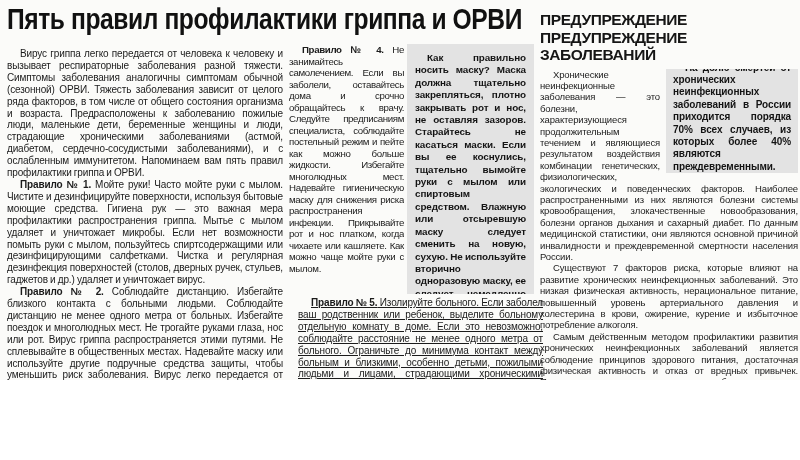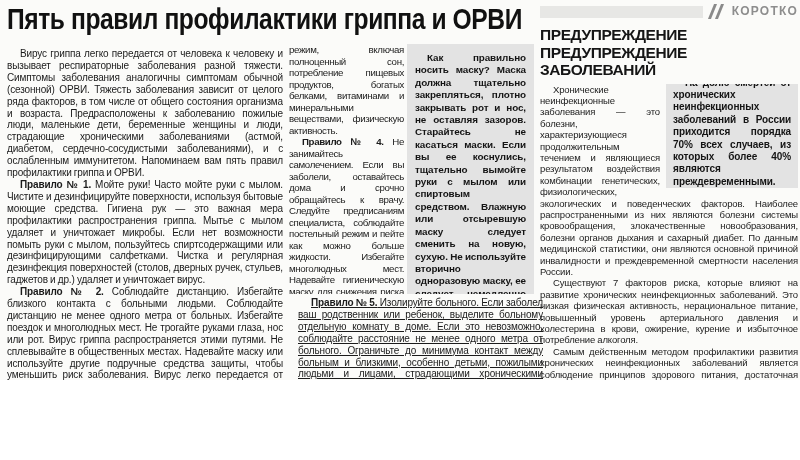--- a/index.html
+++ b/index.html
@@ -82,43 +82,34 @@
   <div class="headline">Пять правил профилактики гриппа и ОРВИ</div>
 
   <div class="la-col1 cols">
     <p class="p"><span>Вирус гриппа легко передается от человека к человеку и вызывает респираторные заболевания разной тяжести. Симптомы заболевания аналогичны симптомам обычной (сезонной) ОРВИ. Тяжесть заболевания зависит от целого ряда факторов, в том числе от общего состояния организма и возраста. Предрасположены к заболеванию пожилые люди, маленькие дети, беременные женщины и люди, страдающие хроническими заболеваниями (астмой, диабетом, сердечно-сосудистыми заболеваниями), и с ослабленным иммунитетом. Напоминаем вам пять правил профилактики гриппа и ОРВИ.</span></p>
     <p class="p"><span class="lead">Правило № 1.</span><span> Мойте руки! Часто мойте руки с мылом. Чистите и дезинфицируйте поверхности, используя бытовые моющие средства. Гигиена рук — это важная мера профилактики распространения гриппа. Мытье с мылом удаляет и уничтожает микробы. Если нет возможности помыть руки с мылом, пользуйтесь спиртсодержащими или дезинфицирующими салфетками. Чистка и регулярная дезинфекция поверхностей (столов, дверных ручек, стульев, гаджетов и др.) удаляет и уничтожает вирус.</span></p>
     <p class="p"><span class="lead">Правило № 2.</span><span> Соблюдайте дистанцию. Избегайте близкого контакта с больными людьми. Соблюдайте дистанцию не менее одного метра от больных. Избегайте поездок и многолюдных мест. Не трогайте руками глаза, нос или рот. Вирус гриппа распространяется этими путями. Не сплевывайте в общественных местах. Надевайте маску или используйте другие подручные средства защиты, чтобы уменьшить риск заболевания. Вирус легко передается от больного человека к здоровому воздушно-капельным путем (при чихании, кашле), поэтому необходимо соблюдать расстояние не менее 1 метра от больных. При кашле, чихании следует прикрывать рот и нос одноразовыми салфетками, которые после использования нужно выбрасывать.</span></p>
 
   </div>
 
   <div class="la-col2n cols">
-    <p class="p noindent"><span>режим, включая полноценный сон, потребление пищевых продуктов, богатых белками, витаминами и минеральными веществами, физическую активность.</span></p>
     <p class="p"><span class="lead">Правило № 4.</span><span> Не занимайтесь самолечением. Если вы заболели, оставайтесь дома и срочно обращайтесь к врачу. Следуйте предписаниям специалиста, соблюдайте постельный режим и пейте как можно больше жидкости. Избегайте многолюдных мест. Надевайте гигиеническую маску для снижения риска распространения инфекции. Прикрывайте рот и нос платком, когда чихаете или кашляете. Как можно чаще мойте руки с мылом.</span></p>
   </div>
 
   <div class="mask-box">
     <p class="p"><span>Как правильно носить маску?</span><span> Маска должна тщательно закрепляться, плотно закрывать рот и нос, не оставляя зазоров. Старайтесь не касаться маски. Если вы ее коснулись, тщательно вымойте руки с мылом или спиртовым средством. Влажную или отсыревшую маску следует сменить на новую, сухую. Не используйте вторично одноразовую маску, ее следует немедленно выбросить в отходы.</span></p>
   </div>
 
   <div class="la-wide cols">
     <p class="p"><span class="lead">Правило № 5.</span><span> Изолируйте больного. Если заболел ваш родственник или ребенок, выделите больному отдельную комнату в доме. Если это невозможно, соблюдайте расстояние не менее одного метра от больного. Ограничьте до минимума контакт между больным и близкими, особенно детьми, пожилыми людьми и лицами, страдающими хроническими заболеваниями. Часто проветривайте помещение. Ухаживая за больным, прикрывайте рот и нос маской или другими защитными средствами (платком, шарфом и др.). Ухаживать за больным должен только один член семьи.</span></p>
     <p class="p closing">Соблюдайте эти рекомендации и будьте здоровы!</p>
     <p class="p credit">Материал предоставлен ТО Управления Роспотребнадзора по Рязанской области в Скопинском районе.</p>
   </div>
 
   <div class="right-article">
-    <div class="kicker-row">
-      <div class="kicker-strip"></div>
-      <div class="slashes">
-        <div class="slash"></div>
-        <div class="slash"></div>
-      </div>
-      <div class="kicker-label">КОРОТКО</div>
-    </div>
 
     <div class="ra-title">ПРЕДУПРЕЖДЕНИЕ ПРЕДУПРЕЖДЕНИЕ ЗАБОЛЕВАНИЙ</div>
 
     <div class="ra-body">
       <div class="inset-box">
         <p class="p">На долю смертей от хронических неинфекционных заболеваний в России приходится порядка 70% всех случаев, из которых более 40% являются преждевременными.</p>
       </div>
       <p class="p">Хронические неинфекционные заболевания — это болезни, характеризующиеся продолжительным течением и являющиеся результатом воздействия комбинации генетических, физиологических, экологических и поведенческих факторов. Наиболее распространенными из них являются болезни системы кровообращения, злокачественные новообразования, болезни органов дыхания и сахарный диабет. По данным медицинской статистики, они являются основной причиной инвалидности и преждевременной смертности населения России.</p>
       <p class="p">Существуют 7 факторов риска, которые влияют на развитие хронических неинфекционных заболеваний. Это низкая физическая активность, нерациональное питание, повышенный уровень артериального давления и холестерина в крови, ожирение, курение и избыточное потребление алкоголя.</p>
       <p class="p">Самым действенным методом профилактики развития хронических неинфекционных заболеваний является соблюдение принципов здорового питания, достаточная физическая активность и отказ от вредных привычек. Правильное питание включает в себя: ограничение потребления соли (до 5 г/сутки) и продуктов, содержащих добавленный сахар; достаточное потребление продуктов из цельного зерна, бобовых, растительных масел, обеспечивающих организм полиненасыщенными жирными кислотами; снижение потребления насыщенных жиров и отказ от потребления трансжиров. В рационе также должно содержаться достаточное количество фруктов и овощей (не менее 400–500 г в день) и рыбы.</p>

